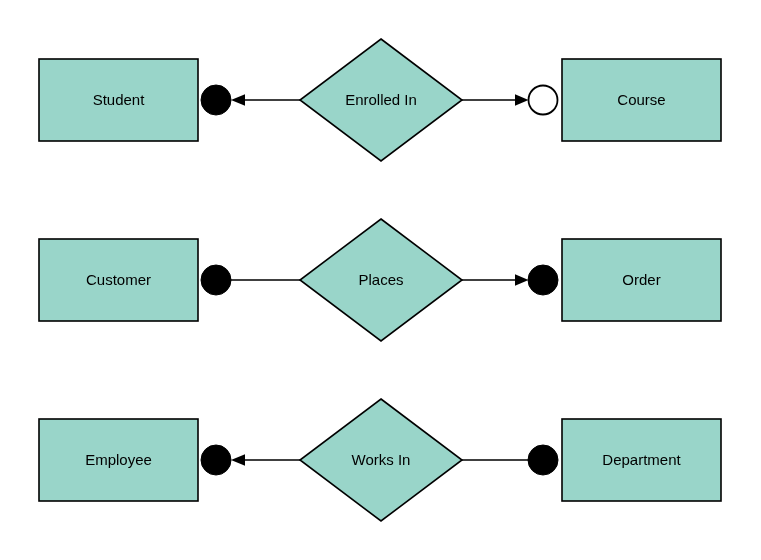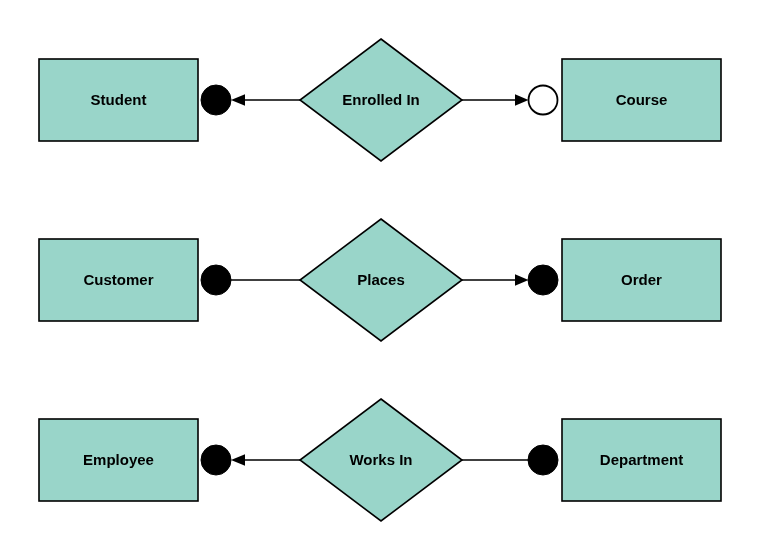--- a/index.html
+++ b/index.html
@@ -6,21 +6,20 @@
     margin: 0;
     padding: 0;
     background: #ffffff;
   }
   .canvas {
     width: 761px;
     height: 560px;
     background: #ffffff;
     position: relative;
     font-family: "Liberation Sans", sans-serif;
-    font-weight: bold;
   }
   svg { display: block; }
   .shape {
     stroke: #000000;
     stroke-width: 1.6;
   }
   .connector {
     stroke: #000000;
     stroke-width: 1.4;
     fill: none;

